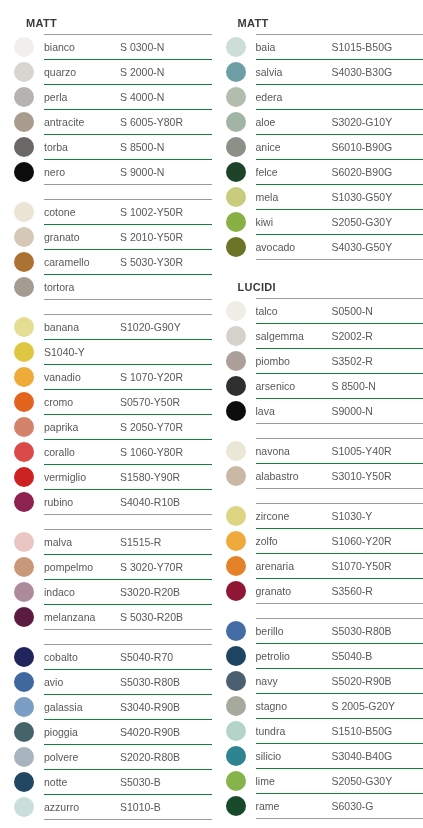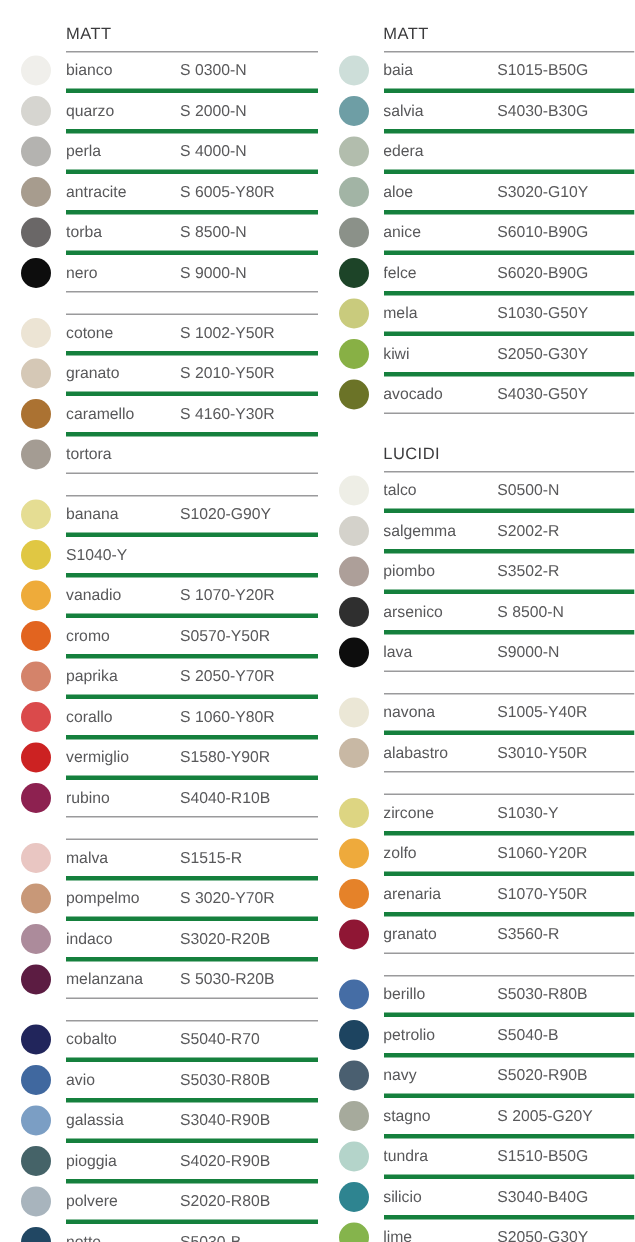--- a/index.html
+++ b/index.html
@@ -26,36 +26,36 @@
     width: 211.5px;
     box-sizing: border-box;
     padding-left: 14px;
     padding-top: 14px;
   }
   .group {
     margin-bottom: 0px;
   }
   .group-title {
     font-size: 11px;
-    font-weight: normal;
+    font-weight: bold;
     color: #3b3b3d;
     letter-spacing: 0.3px;
-    margin-left: 30px;
+    margin-left: 12px;
     height: 18px;
     line-height: 18px;
     padding-bottom: 2px;
   }
   .rows {
     border-top: 1px solid #9a9a9c;
     margin-left: 30px;
   }
   .row {
     position: relative;
     height: 24px;
-    border-bottom: 3px solid #15803d;
+    border-bottom: 1px solid #15803d;
     display: flex;
     align-items: center;
   }
   .row:last-child {
     border-bottom: 1px solid #9a9a9c;
   }
   .swatch {
     position: absolute;
     left: -30px;
     top: 2px;
@@ -133,21 +133,21 @@
             <span class="code">S 1002-Y50R</span>
           </div>
           <div class="row">
             <span class="swatch" style="background: rgb(213, 200, 182);"></span>
             <span class="name">granato</span>
             <span class="code">S 2010-Y50R</span>
           </div>
           <div class="row">
             <span class="swatch" style="background: rgb(171, 114, 50);"></span>
             <span class="name">caramello</span>
-            <span class="code">S 4160-Y30R</span>
+            <span class="code">S 5030-Y30R</span>
           </div>
           <div class="row">
             <span class="swatch" style="background: rgb(164, 156, 147);"></span>
             <span class="name">tortora</span>
           </div>
         </div>
       </div>
       <div class="gap-sm"></div>
       <div class="group">
         <div class="rows">

